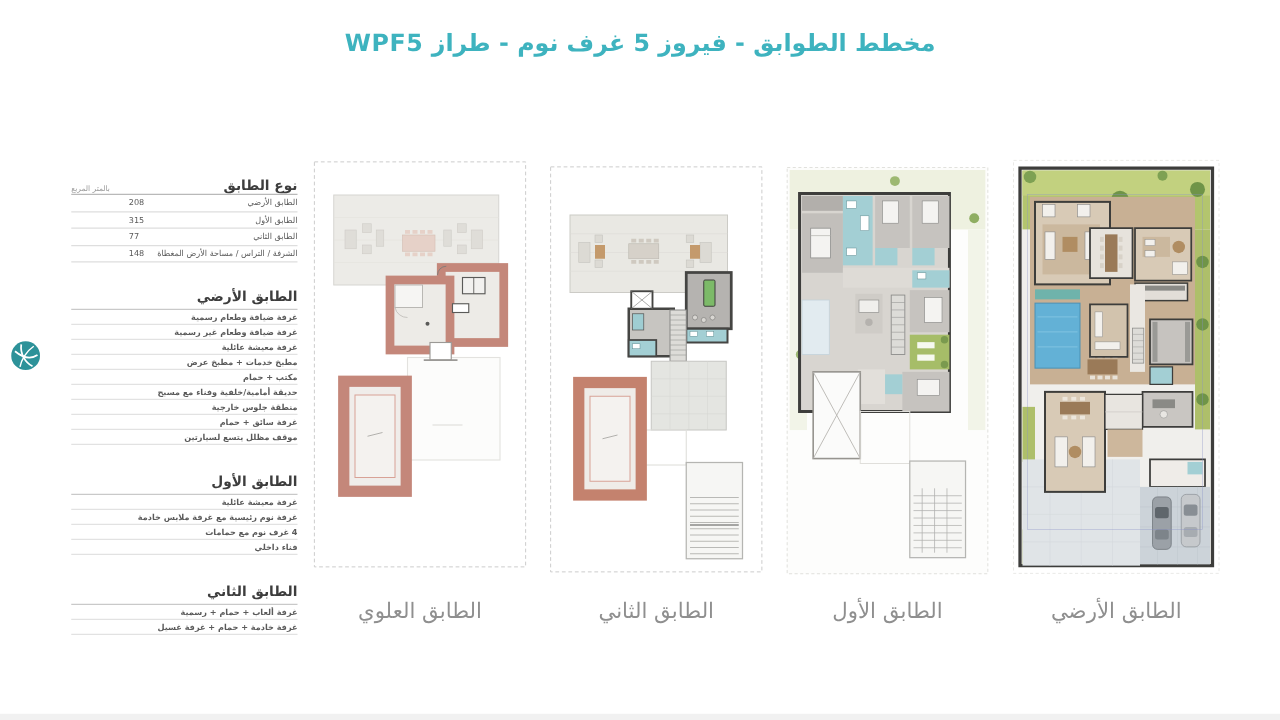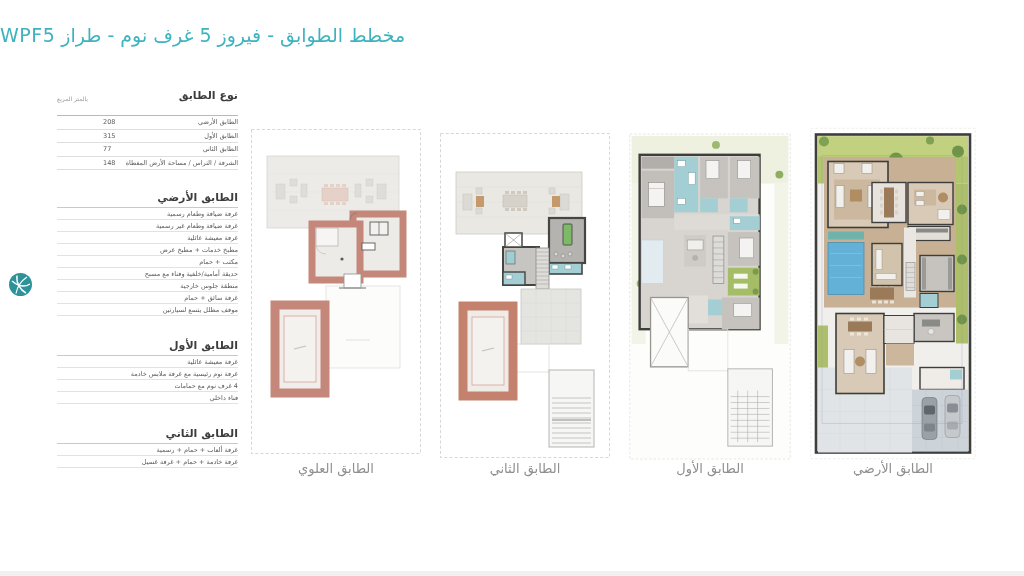--- a/index.html
+++ b/index.html
@@ -1,56 +1,56 @@
 <!DOCTYPE html>
 <html lang="ar"><head>
 <meta charset="utf-8">
 <style>
   * { margin:0; padding:0; box-sizing:border-box; }
   html,body { width:1024px; height:576px; background:#ffffff; overflow:hidden;
               font-family:"DejaVu Sans", sans-serif; }
   .page { position:relative; width:1024px; height:576px; background:#ffffff; }
 
   
-  .title { position:absolute; top:24px; left:0; width:1024px; text-align:left;
-           direction:rtl; color:#3eb3bf; font-size:19px; font-weight:400;
+  .title { position:absolute; top:24px; left:0; width:1024px; text-align:center;
+           direction:rtl; color:#3eb3bf; font-size:19px; font-weight:700;
            letter-spacing:0.5px; }
 
   
   .logo { position:absolute; left:8px; top:272px; width:25px; height:25px; }
 
   
   .sidebar { position:absolute; left:57px; top:100px; width:181px; }
   .tbl-head { display:flex; justify-content:space-between; align-items:flex-end;
-              border-bottom:1px solid #b9b9b9; padding-bottom:13px; height:16px; }
+              border-bottom:1px solid #b9b9b9; padding-bottom:0; height:16px;margin-top:40px; }
   .tbl-head .type { direction:rtl; font-size:11px; font-weight:700; color:#3d3d3d; }
   .tbl-head .unit { direction:rtl; font-size:6px; color:#9a9a9a; }
   .tbl-row { display:flex; justify-content:space-between; align-items:center;
              height:13.5px; border-bottom:1px solid #dedede; }
   .tbl-row .lbl { direction:rtl; font-size:6.5px; color:#5a5a5a; }
   .tbl-row .val { font-size:6.5px; color:#5a5a5a;margin-left:46px; }
 
   .sec-head { direction:rtl; text-align:right; font-size:11px; font-weight:700;
               color:#3d3d3d; border-bottom:1px solid #c9c9c9; padding-bottom:3px; }
   .sec-head.s1 { margin-top:21px; }
   .sec-head.s2 { margin-top:23px; }
   .sec-head.s3 { margin-top:23px; }
   .sec-item { direction:rtl; text-align:right; font-size:6.5px; color:#5a5a5a;
-              height:12px; line-height:12px; border-bottom:1px solid #e2e2e2; }
+              height:12px; line-height:12px; border-bottom:1px solid #e2e2e2;font-weight:bold; }
 
   
   .plan { position:absolute; }
   .plan svg { display:block; width:100%; height:100%; }
   .plan1 { left:250px; top:128px; width:172px; height:327px; }
   .plan2 { left:439px; top:132px; width:172px; height:327px; }
   .plan3 { left:628px; top:133px; width:164px; height:327px; }
   .plan4 { left:810px; top:127px; width:166px; height:333px; }
 
-  .plan-caption { position:absolute; top:461px; text-align:center; direction:rtl;
-                  font-size:13px; color:#8f8f8f; }
+  .plan-caption { position:absolute; top:479px; text-align:center; direction:rtl;
+                  font-size:17px; color:#8f8f8f; }
   .cap1 { left:250px; width:172px; }
   .cap2 { left:439px; width:172px; }
   .cap3 { left:628px; width:164px; }
   .cap4 { left:810px; width:166px; }
 
   .bottom-strip { position:absolute; left:0; bottom:0; width:1024px; height:5px;
                   background:#f1f1f1; }
 </style>
 </head>
 <body>

